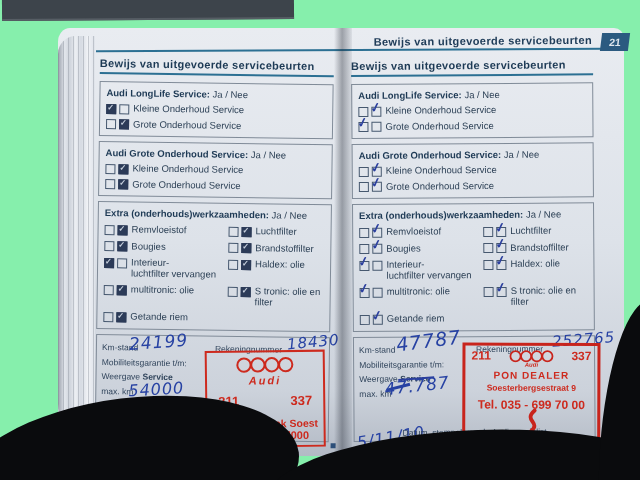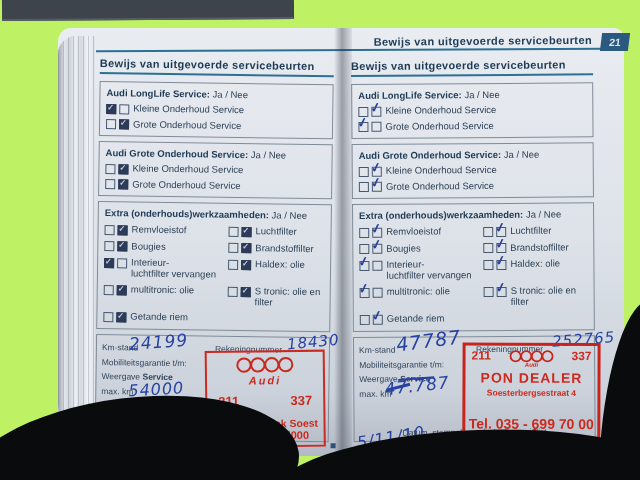--- a/index.html
+++ b/index.html
@@ -1,16 +1,16 @@
 <!DOCTYPE html>
 <html><head>
 <meta charset="utf-8">
 <style>
   html,body{margin:0;padding:0;background:#000;}
-  .stage{position:relative;width:640px;height:480px;background:#bef264;overflow:hidden;
+  .stage{position:relative;width:640px;height:480px;background:#86efac;overflow:hidden;
          font-family:"Liberation Sans",sans-serif;}
   .top-slab{position:absolute;left:2px;top:-4px;width:292px;height:22px;background:#3d444b;
             border-bottom:2px solid #565d64;transform:rotate(-0.4deg);}
   .book{position:absolute;left:58px;top:28px;width:566px;height:428px;
         background:linear-gradient(180deg,#e9ecf1 0%,#dde2e9 50%,#ccd2db 85%,#b3bac5 100%);
         border-radius:12px 10px 28px 22px / 14px 10px 46px 40px;}
   .stack{position:absolute;left:58px;top:36px;width:37px;height:394px;border-radius:18px 0 0 26px;
          background:repeating-linear-gradient(90deg,rgba(120,128,140,.35) 0 1px,rgba(255,255,255,0) 1px 5px),
                     linear-gradient(90deg,#9aa0ab 0%,#e2e6ec 18%,#cfd4dc 32%,#eceff3 48%,#d5dae2 62%,#f0f2f6 80%,#dfe3ea 100%);}
   .gutter{position:absolute;left:334px;top:28px;width:18px;height:424px;pointer-events:none;z-index:5;
@@ -53,24 +53,24 @@
 
   .stamp{position:absolute;color:#cd2a1e;text-align:center;background:transparent;z-index:2;}
   .stampL{right:3px;top:13px;width:112px;border:2px solid #cd2a1e;padding:4px 2px 4px;transform:rotate(-1.5deg);}
   .stampL .audi-word{font-weight:bold;font-style:italic;font-size:11px;letter-spacing:2px;margin-top:-3px;}
   .stampL .codes{display:flex;justify-content:space-between;padding:0 9px;font-size:13px;font-weight:bold;margin:7px 0 9px;}
   .stampL .sname{font-size:10.5px;font-weight:bold;}
   .stampL .stel{font-size:11px;font-weight:bold;}
   .stampR{right:-6px;top:6px;width:128px;border:3px solid #c8241c;padding:3px 2px 30px;transform:rotate(0.6deg);}
   .stampR .coderow{display:flex;align-items:center;justify-content:space-between;padding:0 4px;font-size:12px;font-weight:bold;}
   .stampR .audi-small{font-size:6px;font-weight:bold;font-style:italic;margin-top:-1px;}
-  .stampR .pname{font-size:14px;font-weight:bold;letter-spacing:1px;margin-top:2px;}
+  .stampR .pname{font-size:10px;font-weight:bold;letter-spacing:1px;margin-top:2px;}
   .stampR .paddr{font-size:8.5px;font-weight:bold;margin-top:2px;}
   .stampR .paddr2{font-size:9.5px;font-weight:bold;margin-top:1px;}
-  .stampR .ptel{font-size:14px;font-weight:bold;margin-top:18px;}
+  .stampR .ptel{font-size:12px;font-weight:bold;margin-top:5px;}
   .sig{position:absolute;left:50%;bottom:-14px;transform:translateX(-50%);}
 
   .pen-strike{position:relative;display:inline-block;}
   .pen-strike::after{content:"";position:absolute;left:-2px;right:-4px;top:45%;height:2px;background:#2b3f9e;transform:rotate(-4deg);}
   .scribble{position:absolute;width:24px;height:2.5px;background:#2742a3;transform:rotate(-14deg);}
 </style>
 </head>
 <body>
 
 <div class="stage">
@@ -301,21 +301,21 @@
                 <circle cx="11" cy="11" r="8.6"></circle>
                 <circle cx="29" cy="11" r="8.6"></circle>
                 <circle cx="47" cy="11" r="8.6"></circle>
                 <circle cx="65" cy="11" r="8.6"></circle>
               </g>
             </svg>
           <span>337</span>
         </div>
         <div class="audi-small">Audi</div>
         <div class="pname">PON DEALER</div>
-        <div class="paddr">Soesterbergsestraat 4</div>
+        <div class="paddr">Soesterbergsestraat 9</div>
         <div class="ptel">Tel. 035 - 699 70 00</div>
         <svg class="sig" width="34" height="48" viewBox="0 0 40 56">
             <path d="M24,3 C10,15 32,17 20,27 C10,35 28,36 18,50" fill="none" stroke="#c8241c" stroke-width="4.5" stroke-linecap="round"></path>
           </svg>
       </div>
 
       <div class="caption">Datum, stempel van de Audi-specialist</div>
       <span class="print-mark"></span>
     </div>
   </div>

